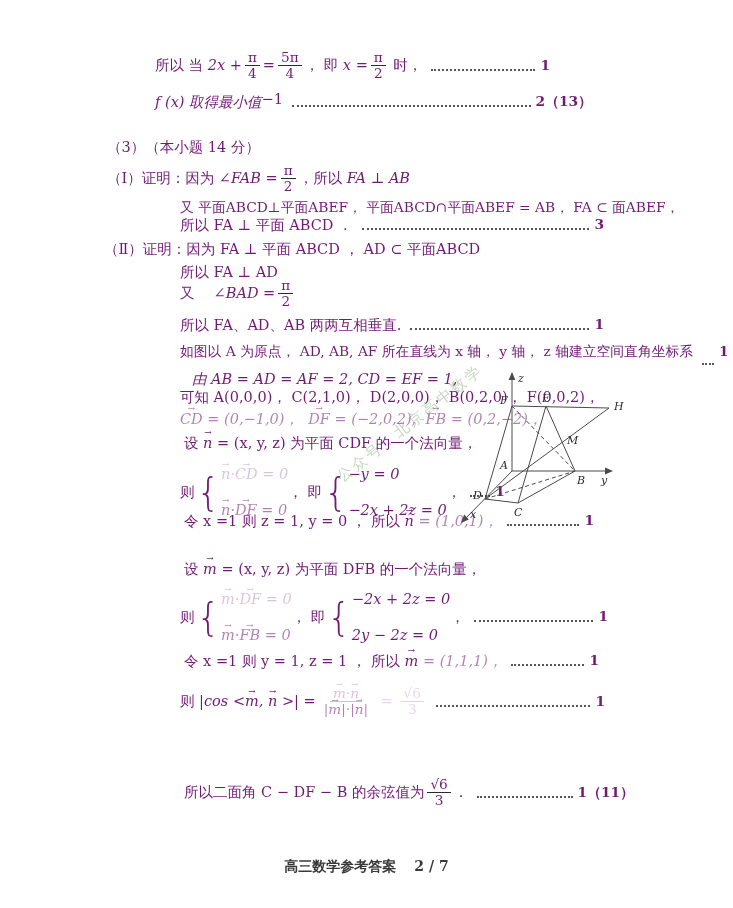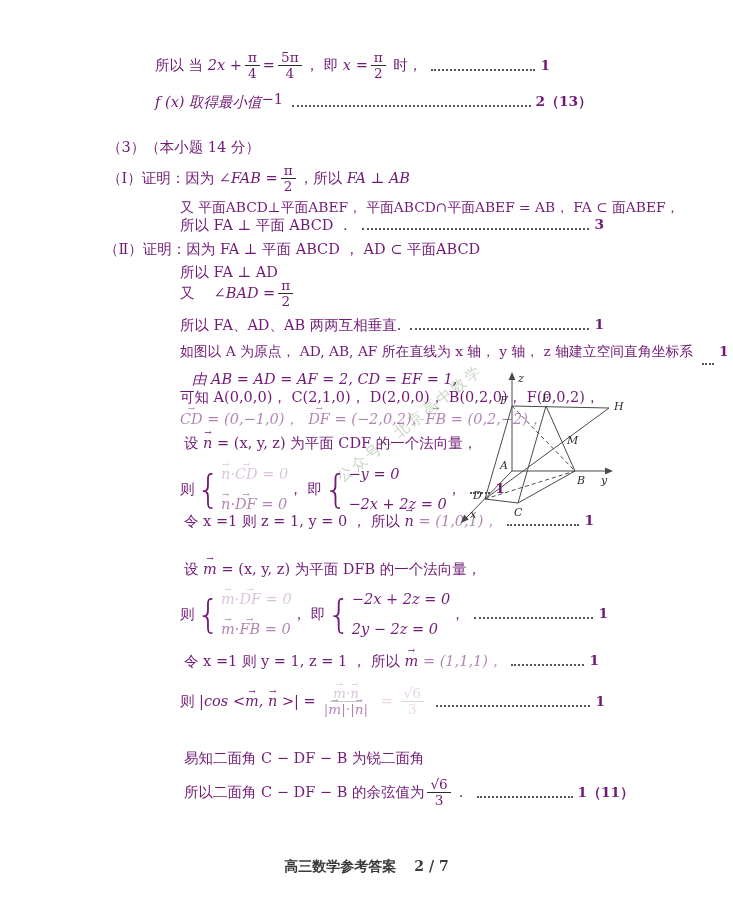--- a/index.html
+++ b/index.html
@@ -14,21 +14,21 @@
   }
   .it{font-style:italic;}
   .frac{display:inline-flex;flex-direction:column;align-items:center;line-height:1.12;font-size:0.94em;margin:0 3px;text-align:center;}
   .frac .fn{border-bottom:1px solid #2b2b2b;padding:0 3px;}
   .frac .fd{padding:0 3px;}
   .vec{position:relative;display:inline-block;font-style:italic;}
   .vec::before{content:"\2192";position:absolute;left:50%;top:-0.78em;transform:translateX(-50%);font-size:0.6em;font-style:normal;letter-spacing:0;}
   .leader{flex:1 1 auto;height:0;border-bottom:2px dotted #555;margin:0 5px 0 9px;position:relative;top:4px;min-width:20px;}
   .score{font-weight:700;font-size:13.8px;white-space:pre;}
   .brace{font-size:2.55em;font-weight:300;line-height:0.9;transform:scaleY(1.05);margin:0 1px 0 2px;font-family:"DejaVu Sans","DejaVu Serif",sans-serif;}
-  .rows{display:inline-flex;flex-direction:column;align-items:flex-start;gap:13px;line-height:1.15;}
+  .rows{display:inline-flex;flex-direction:column;align-items:flex-start;gap:19px;line-height:1.15;}
   .srow{white-space:pre;}
   .ghost{opacity:0.26;}
   .semi{opacity:0.55;}
   .faint{opacity:0.18;}
   .watermark{
     position:absolute;left:318px;top:408px;width:200px;
     transform:rotate(-38deg);transform-origin:center;
     color:#9cbb97;opacity:0.6;font-size:15px;letter-spacing:3px;white-space:pre;
     font-family:"DejaVu Serif",serif;
   }
@@ -189,23 +189,20 @@
     <span class="frac" style="margin:0 5px;">
       <span class="fn ghost"><span class="vec">m</span><span>·</span><span class="vec">n</span></span>
       <span class="fd semi it"><span>|</span><span class="vec">m</span><span>|·|</span><span class="vec">n</span><span>|</span></span>
     </span>
     <span class="faint"> = </span>
     <span class="frac faint"><span class="fn">√6</span><span class="fd">3</span></span>
     <span class="leader"></span>
     <span class="score">1</span>
   </div>
 
-  <div class="line" style="top:749px;left:184px;">
-    <span>易知二面角 C − DF − B 为锐二面角</span>
-  </div>
 
   <div class="line" style="top:777px;left:184px;width:450px;">
     <span>所以二面角 C − DF − B 的余弦值为</span>
     <span class="frac"><span class="fn">√6</span><span class="fd">3</span></span>
     <span>．</span>
     <span class="leader"></span>
     <span class="score">1（11）</span>
   </div>
 
   <div class="figure">

